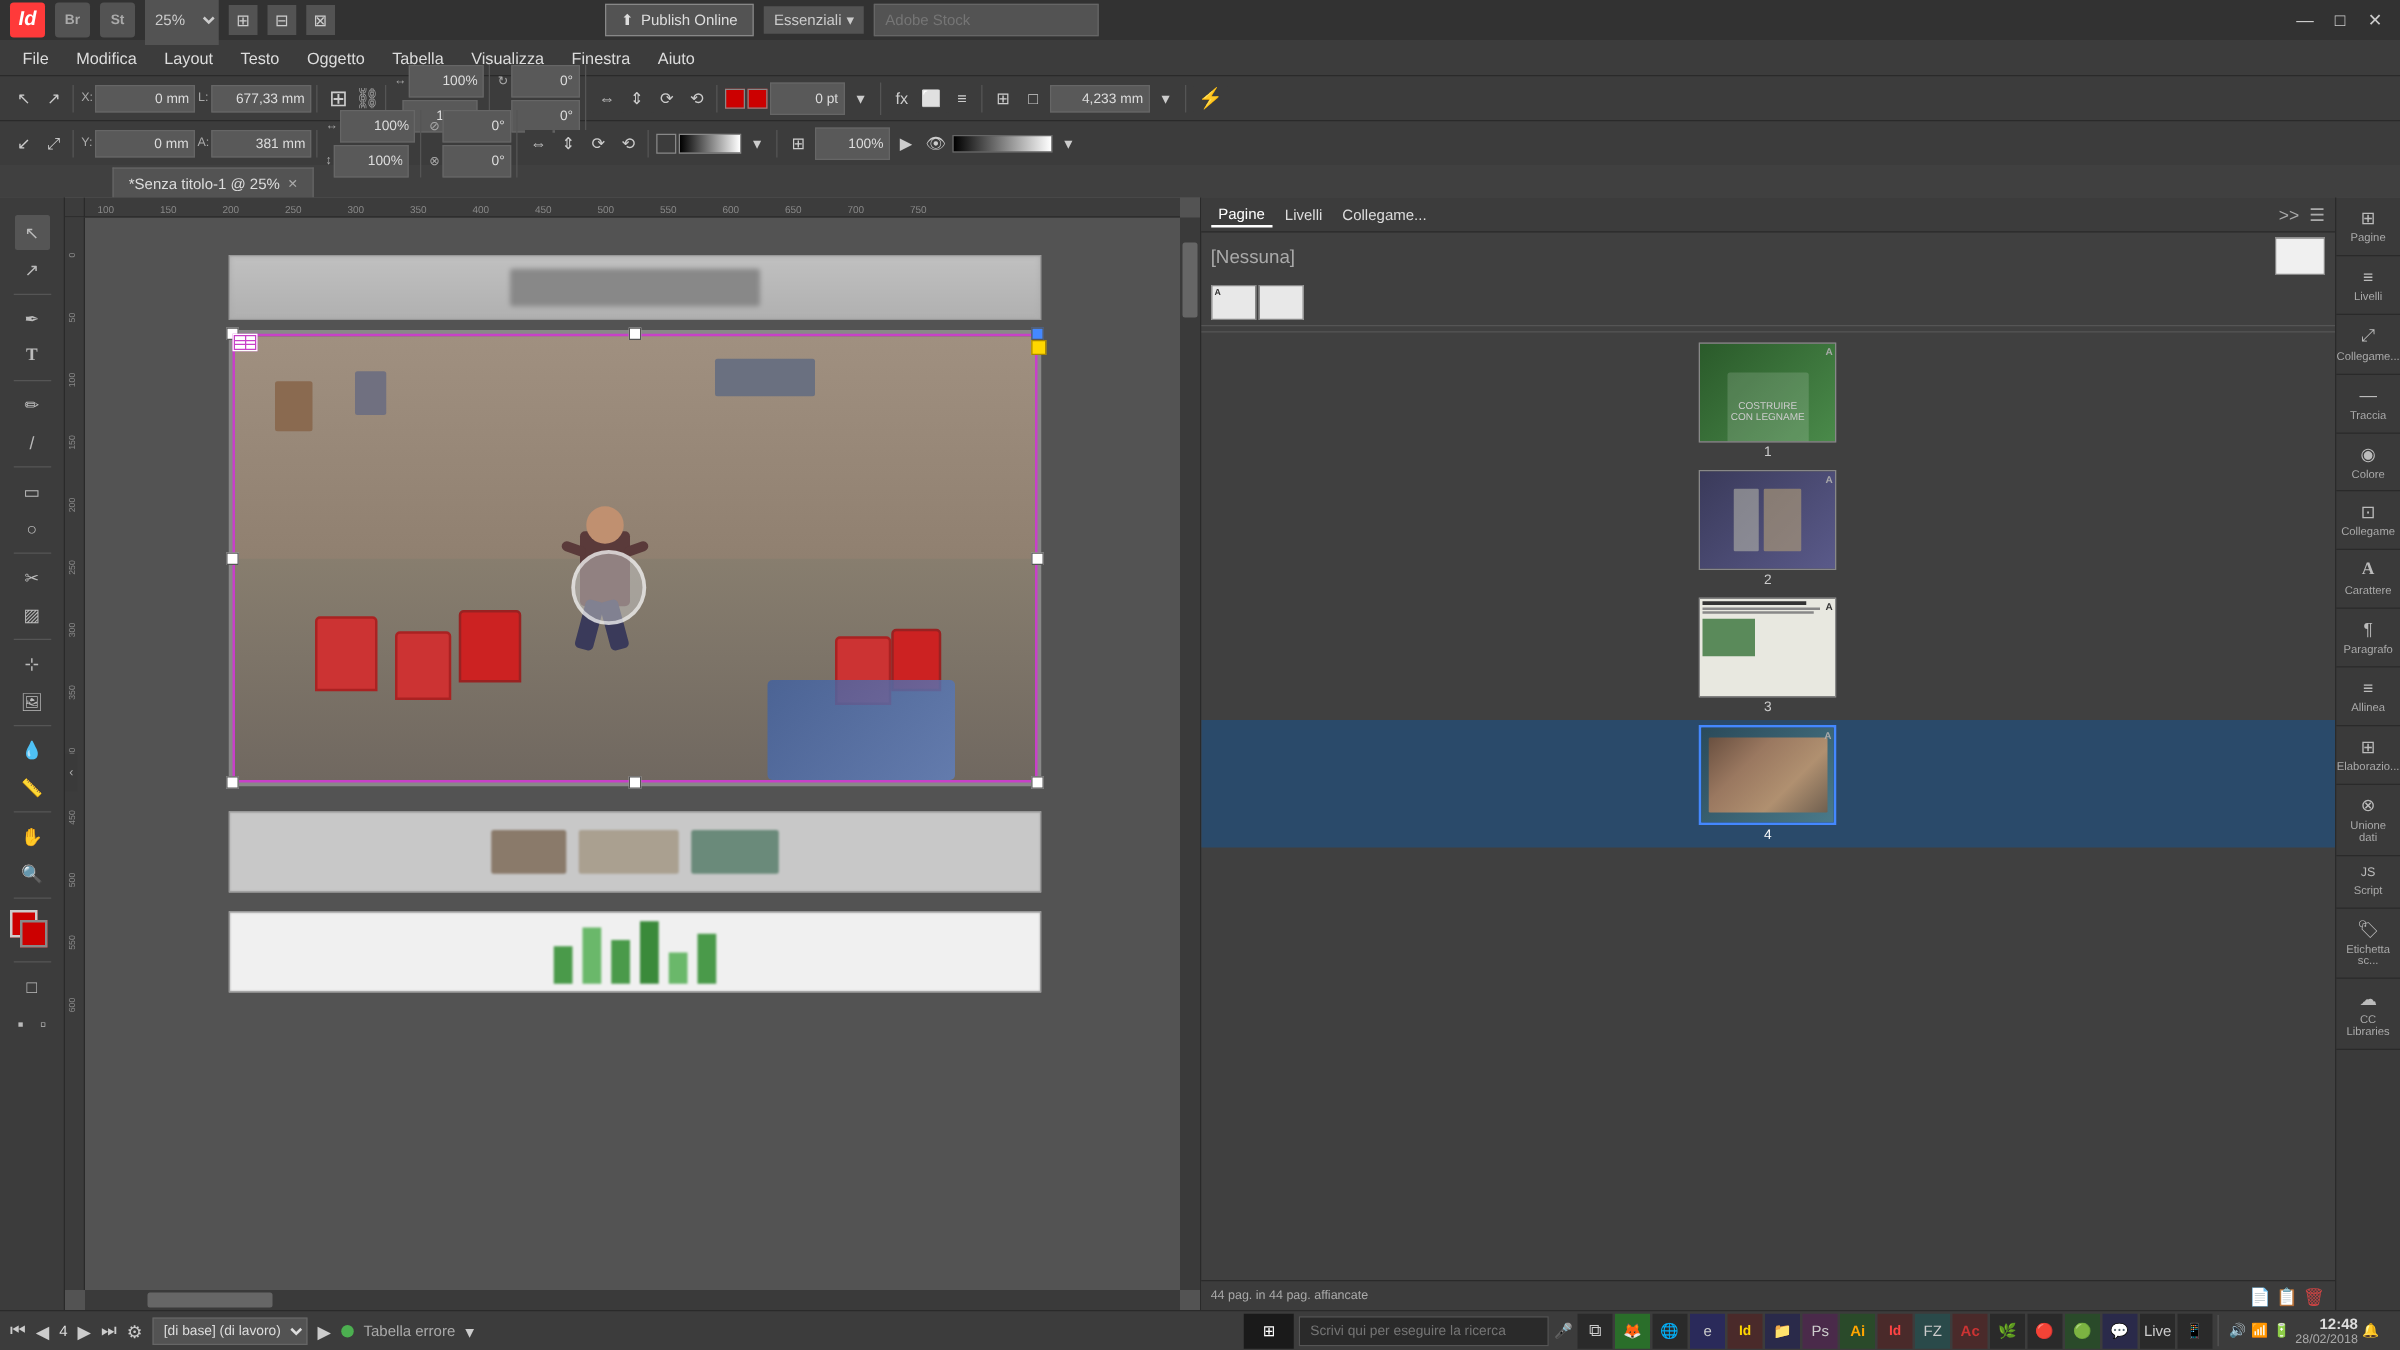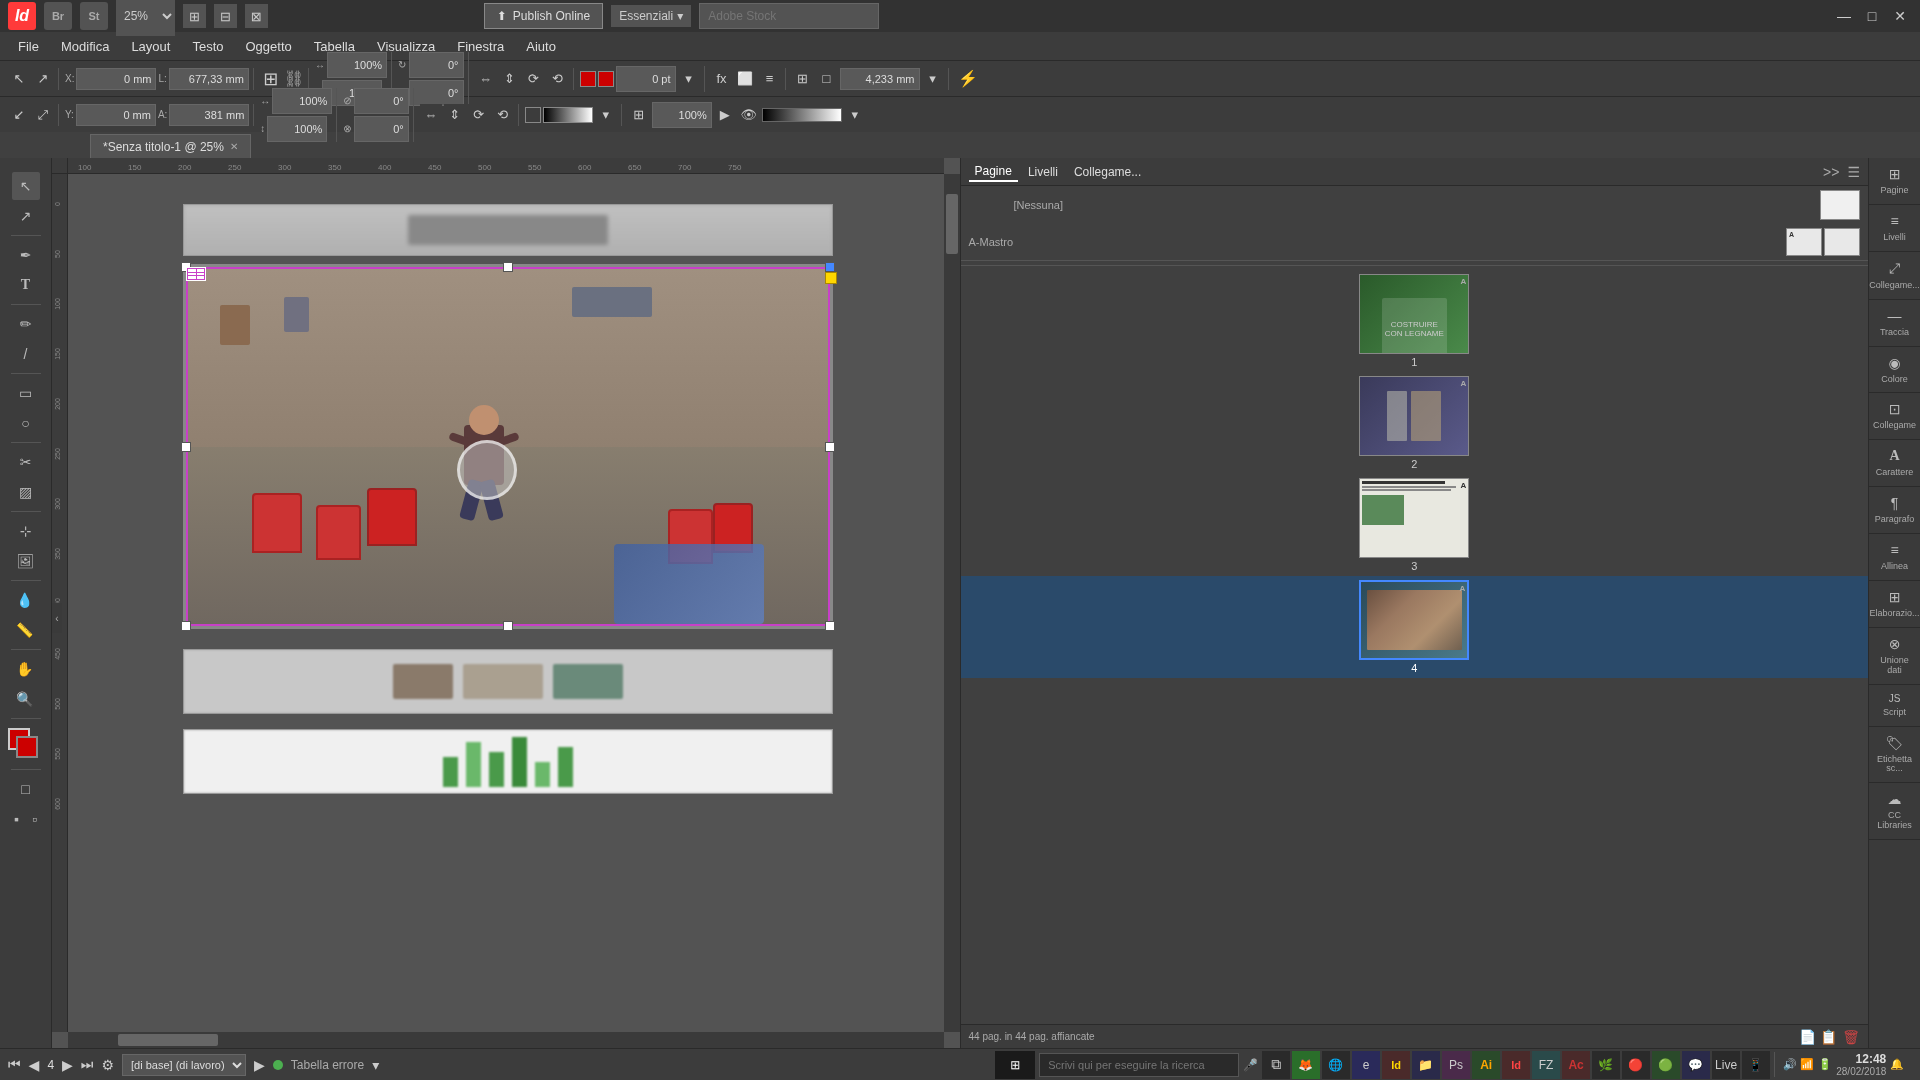--- a/index.html
+++ b/index.html
@@ -476,26 +476,25 @@
       <span class="panel-tab active">Pagine</span>
       <span class="panel-tab">Livelli</span>
       <span class="panel-tab">Collegame...</span>
       <span class="panel-more">&gt;&gt;</span>
       <span class="panel-more" style="margin-left:4px;">☰</span>
     </div>
 
     <div id="pages-panel-inner" style="overflow-y:auto;flex:1;">
 
       <div class="nessuna-row">
-        <span style="font-size:11px;color:#aaa;flex:1;margin-left:45px;">[Nessuna]</span>
+        <span style="font-size:15px;color:#aaa;flex:1;">[Nessuna]</span>
         <div class="nessuna-thumb" style="background:#f0f0f0;border:1px solid #888;width:40px;height:30px;"></div>
       </div>
 
       <div class="amastro-row">
-        <span style="font-size:11px;color:#aaa;flex:1;">A-Mastro</span>
         <div style="display:flex;gap:2px;">
           <div style="width:36px;height:28px;background:#e8e8e8;border:1px solid #888;position:relative;">
             <div style="position:absolute;top:2px;left:2px;font-size:7px;color:#333;font-weight:bold;">A</div>
           </div>
           <div style="width:36px;height:28px;background:#e8e8e8;border:1px solid #888;"></div>
         </div>
       </div>
 
       <div style="height:1px;background:#555;margin:4px 0;"></div>
 

